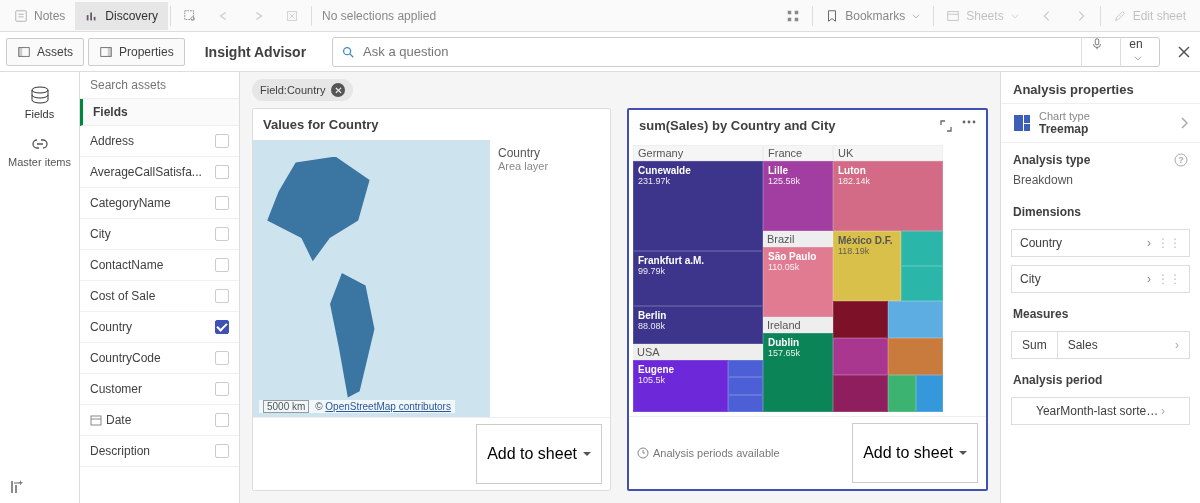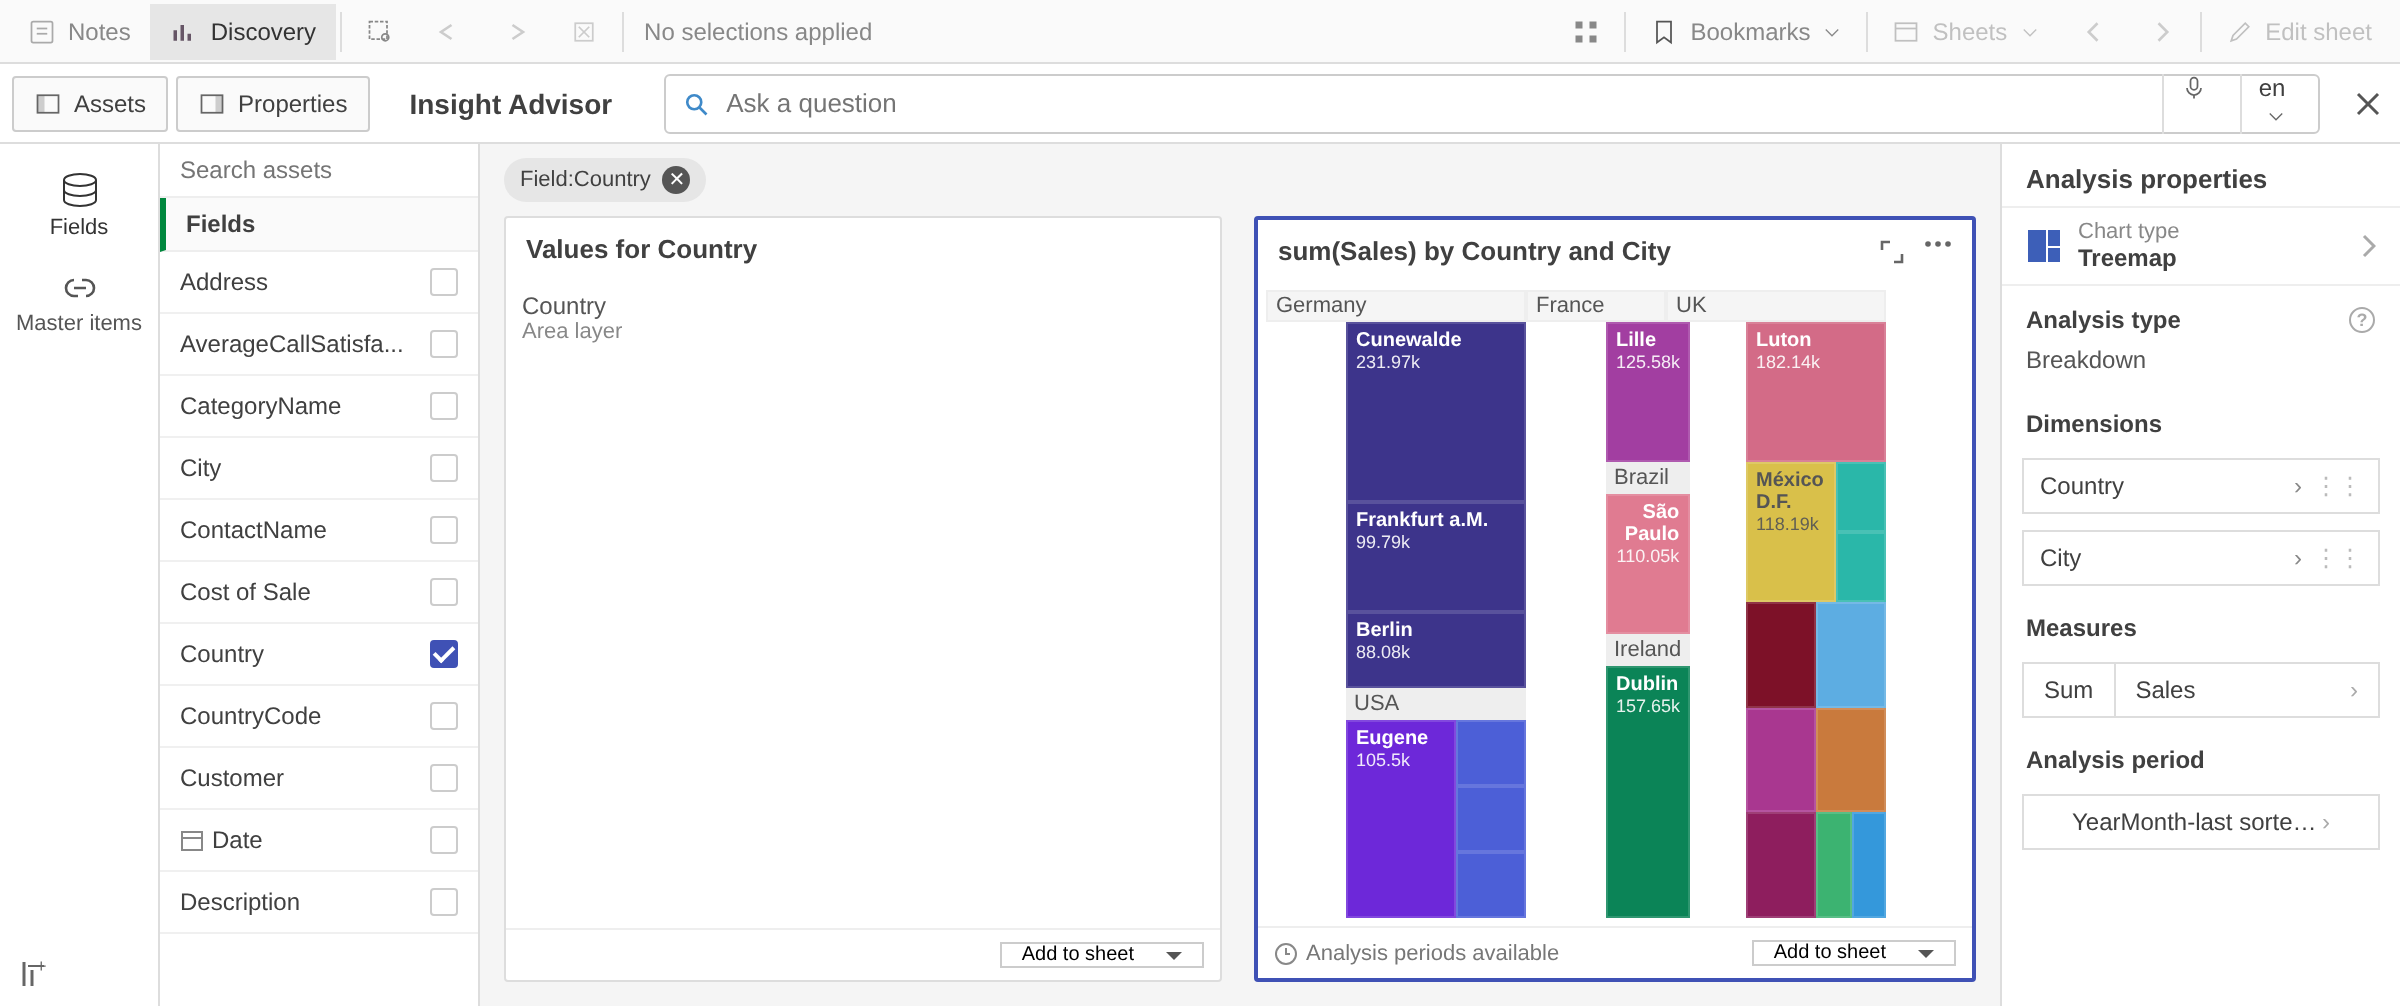--- a/index.html
+++ b/index.html
@@ -46,38 +46,38 @@
 .chip { display:flex; align-items:center; gap:6px; background:#e6e6e6; border-radius:12px; padding:4px 8px; font-size:11px; }
 .chip .x { width:14px;height:14px; background:#555; border-radius:50%; color:#fff; display:flex; align-items:center; justify-content:center; font-size:10px; }
 
 .cards { flex:1; display:flex; gap:16px; padding: 0 12px 12px 12px; }
 .card { background:#fff; border:1px solid #ddd; border-radius:2px; flex:1; display:flex; flex-direction:column; }
 .card.selected { border:2px solid #3f51b5; }
 .card-header { display:flex; align-items:center; justify-content:space-between; padding:8px 10px; font-size:13px; font-weight:600; }
 .card-header .tools { display:flex; gap:10px; color:#666; }
 .card-body { flex:1; position:relative; overflow:hidden; }
 .card-footer { display:flex; align-items:center; justify-content:space-between; padding:6px 8px; border-top:1px solid #eee; }
-.btn { border:1px solid #ccc; background:#fff; padding:0 10px; display:flex; align-items:center; gap:16px; font-size:10px; cursor:pointer; }
+.btn { border:1px solid #ccc; background:#fff; padding:20px 10px; display:flex; align-items:center; gap:6px; font-size:16px; cursor:pointer; }
 
 
 .map-area { display:flex; height:100%; }
 .map-img { flex:1; background:#cde3ee; position:relative; }
 .map-legend { width:120px; padding:6px 8px; font-size:12px; }
 .map-attr { position:absolute; bottom:4px; left:6px; font-size:10px; color:#555; background:rgba(255,255,255,0.7); padding:1px 4px; }
 .map-attr a { color:#2b5797; text-decoration:underline; }
 
 
 .land { position:absolute; background:#3b76a3; }
 .l1 { left:6%; top:6%; width:48%; height:42%; clip-path: polygon(10% 30%, 25% 5%, 60% 0%, 90% 20%, 80% 55%, 55% 70%, 40% 90%, 30% 70%, 0% 55%);}
 .l2 { left:30%; top:48%; width:25%; height:45%; clip-path: polygon(30% 0%, 70% 10%, 85% 45%, 60% 95%, 40% 100%, 25% 60%, 10% 25%);}
 
 
 .treemap { position:absolute; inset:4px; display:grid; grid-template-columns: 130px 70px 110px; grid-template-rows: 18px 1fr; gap:0; }
 .tm-hdr { font-size:11px; color:#555; padding:1px 4px; background:#f5f5f5; border:1px solid #eee; }
-.tm-col { display:grid;margin-left:40px; }
+.tm-col { display:grid; }
 .cell { position:relative; color:#fff; font-size:10px; padding:3px 4px; overflow:hidden; border:1px solid rgba(255,255,255,0.15); }
 .cell .name { font-weight:600; }
 .cell .val { font-size:9px; opacity:0.9; }
 .subhdr { background:#eee; color:#555; font-size:11px; padding:2px 4px; }
 
 
 .props { width: 200px; border-left:1px solid #ddd; background:#fff; display:flex; flex-direction:column; overflow:auto; }
 .props h3 { font-size:13px; font-weight:600; padding:10px 12px 6px 12px; }
 .prop-row { display:flex; align-items:center; gap:8px; padding:6px 12px; }
 .prop-subtle { font-size:12px; color:#555; padding: 0 12px 8px 12px; }
@@ -329,20 +329,28 @@
     </div>
 
     <div class="cards">
 
       <div class="card">
         <div class="card-header">
           <span>Values for Country</span>
         </div>
         <div class="card-body">
           <div class="map-area">
+            <div class="map-img">
+              <div class="land l1"></div>
+              <div class="land l2"></div>
+              <div class="map-attr">
+                <span style="border:1px solid #999; padding:0 3px; margin-right:3px;">5000 km</span>
+                © <a>OpenStreetMap contributors</a>
+              </div>
+            </div>
             <div class="map-legend">
               <div style="color:#555">Country</div>
               <div style="font-size:11px;color:#888">Area layer</div>
             </div>
           </div>
         </div>
         <div class="card-footer">
           <span></span>
           <button class="btn">
             <span>Add to sheet</span>
@@ -404,21 +412,21 @@
                 </div>
               </div>
             </div>
 
             <div class="tm-col" style="grid-template-rows: 70px 16px 70px 16px 1fr;">
               <div class="cell" style="background:#a23ea1;">
                 <div class="name">Lille</div>
                 <div class="val">125.58k</div>
               </div>
               <div class="subhdr">Brazil</div>
-              <div class="cell" style="background:#e07b91;text-align:right;">
+              <div class="cell" style="background:#e07b91;">
                 <div class="name">São Paulo</div>
                 <div class="val">110.05k</div>
               </div>
               <div class="subhdr">Ireland</div>
               <div class="cell" style="background:#0b8457;">
                 <div class="name">Dublin</div>
                 <div class="val">157.65k</div>
               </div>
             </div>
 

